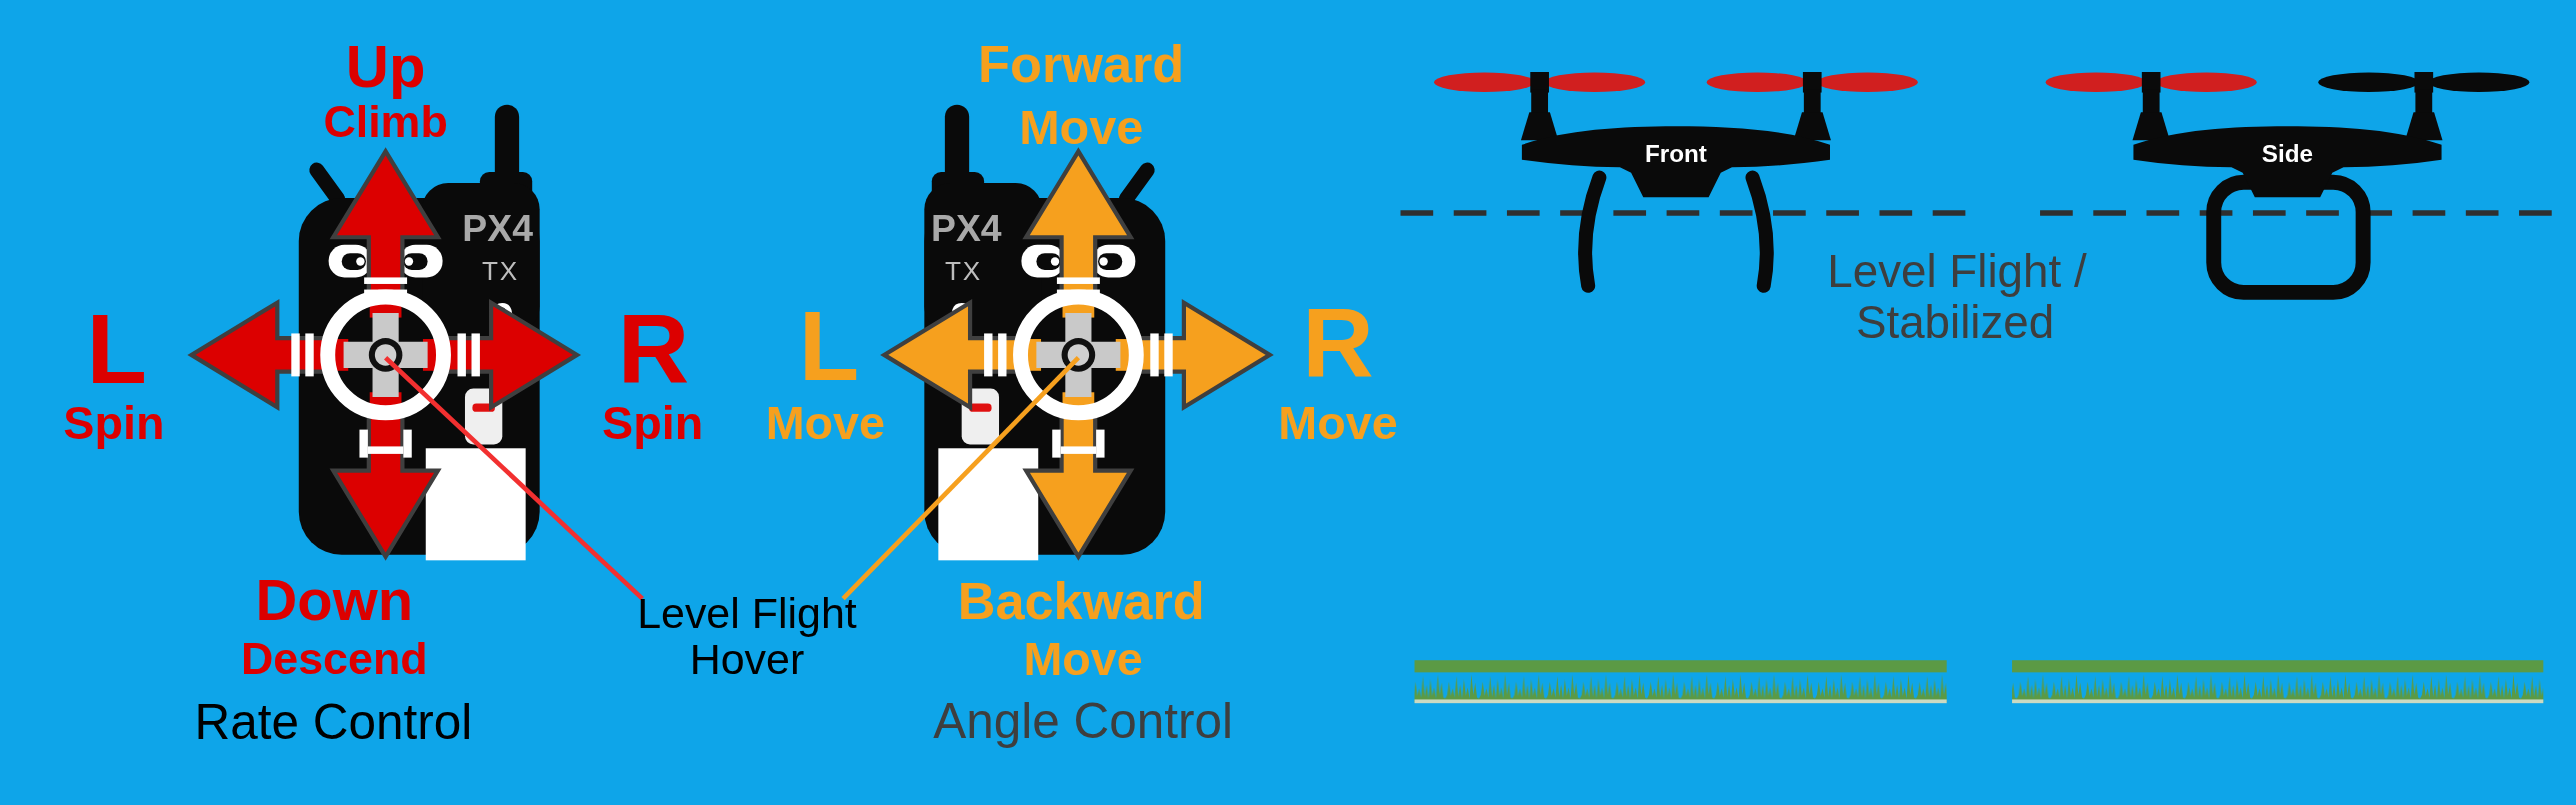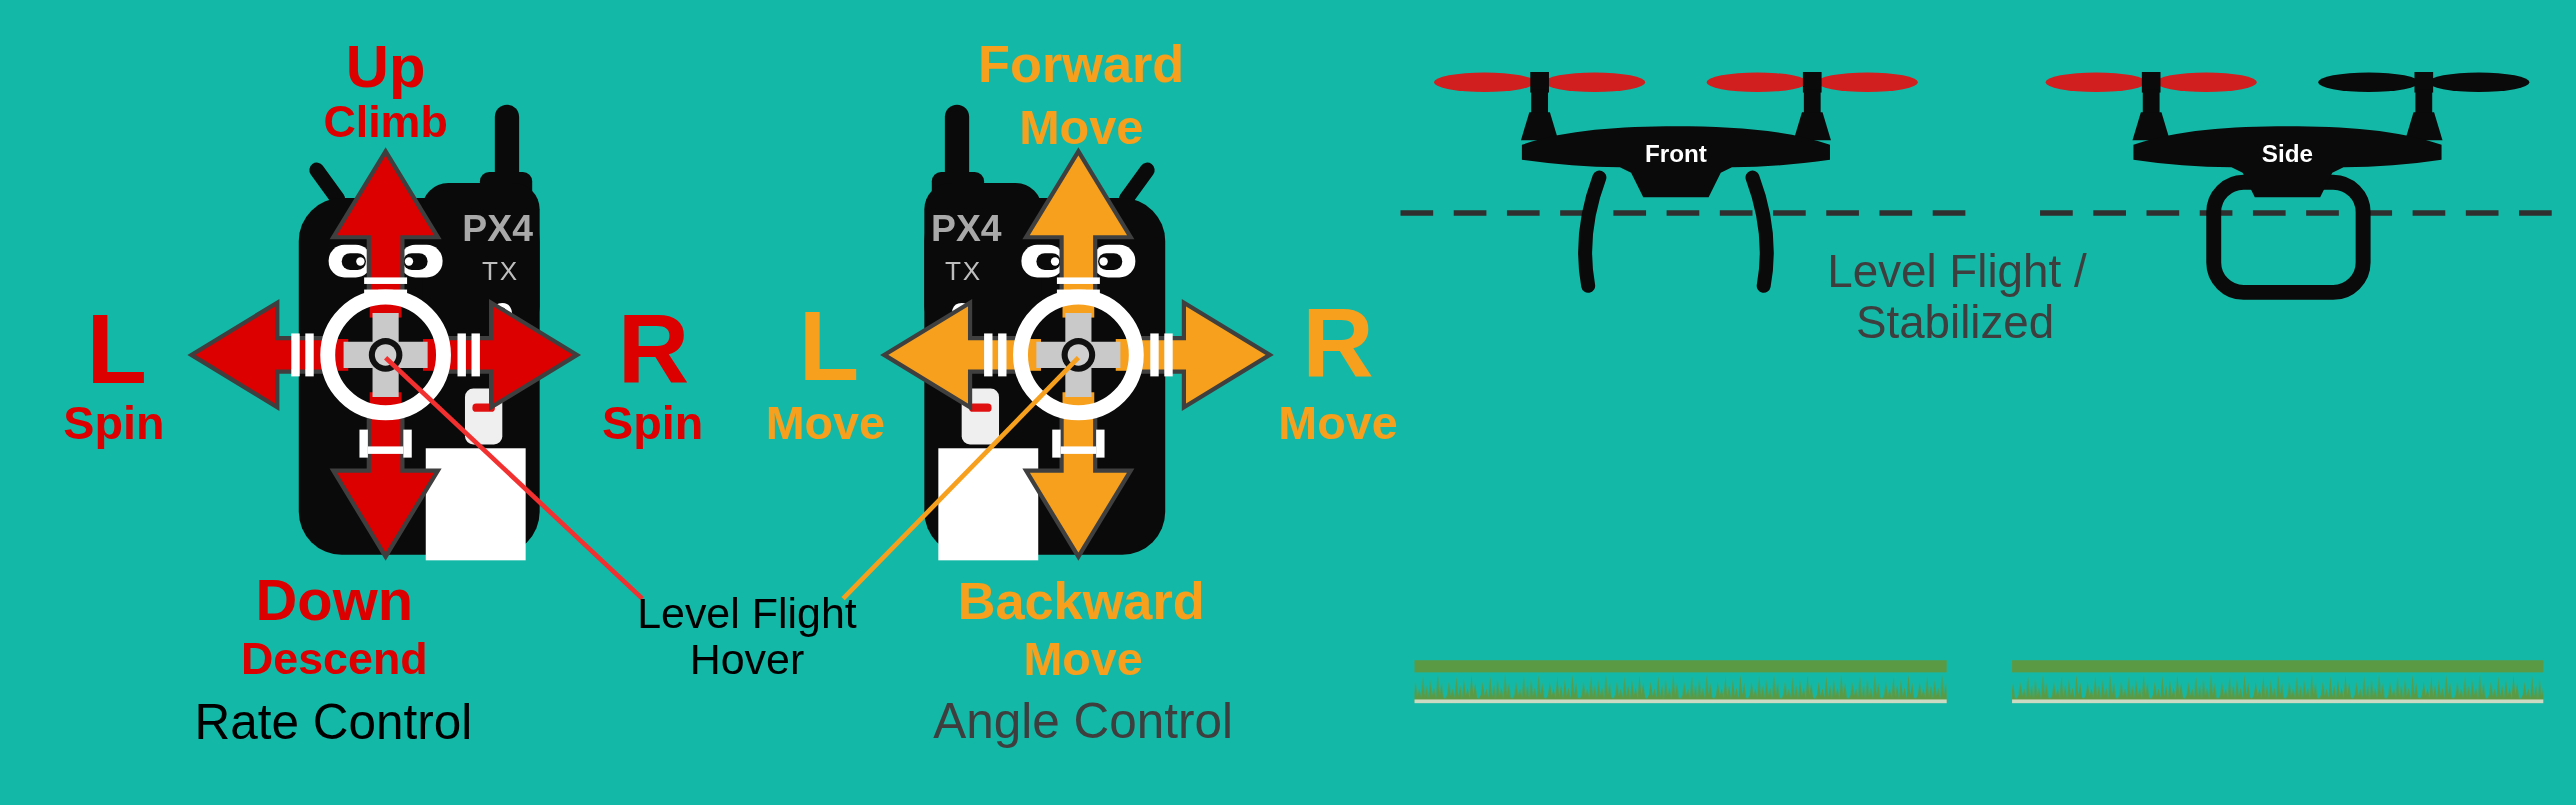--- a/index.html
+++ b/index.html
@@ -3,21 +3,21 @@
 <meta charset="utf-8">
 <style>
   :root{
     --c-red:#DC0000; --c-orange:#F6A01E; --c-pointerRed:#F23030; --c-pointerOrange:#F6A01E;
     --c-ink:#000000; --c-gray:#3E3E3E; --c-brand:#A9A9A9; --c-brandSub:#BDBDBD;
     --c-outline:#3F3F3F; --c-dpad:#C9C9C9; --c-dpadDot:#D0D0D0; --c-black:#0A0A0A;
     --c-white:#FFFFFF; --c-propRed:#D11F1F; --c-grass:#5B9A45; --c-grassEdge:#CBDAC2;
     --c-dash:#2F2F2F; --c-switchRed:#E01010;
   }
   html,body{margin:0;padding:0;background:#fff;}
-  .stage{width:2576px;height:806px;position:relative;background:#14b8a6;}
+  .stage{width:2576px;height:806px;position:relative;background:#0ea5e9;}
   svg{display:block;}
   text{font-family:"Liberation Sans","DejaVu Sans",sans-serif;text-anchor:middle;}
   .b{font-weight:bold;}
   .f-red{fill:var(--c-red);}   .f-orange{fill:var(--c-orange);}
   .f-ink{fill:var(--c-ink);}   .f-gray{fill:var(--c-gray);}
   .f-brand{fill:var(--c-brand);} .f-brandsub{fill:var(--c-brandSub);}
   .f-white{fill:var(--c-white);} .f-black{fill:var(--c-black);}
   .f-dpad{fill:var(--c-dpad);}   .f-propred{fill:var(--c-propRed);}
   .f-grass{fill:var(--c-grass);} .f-grassedge{fill:var(--c-grassEdge);}
   .f-switchred{fill:var(--c-switchRed);}

